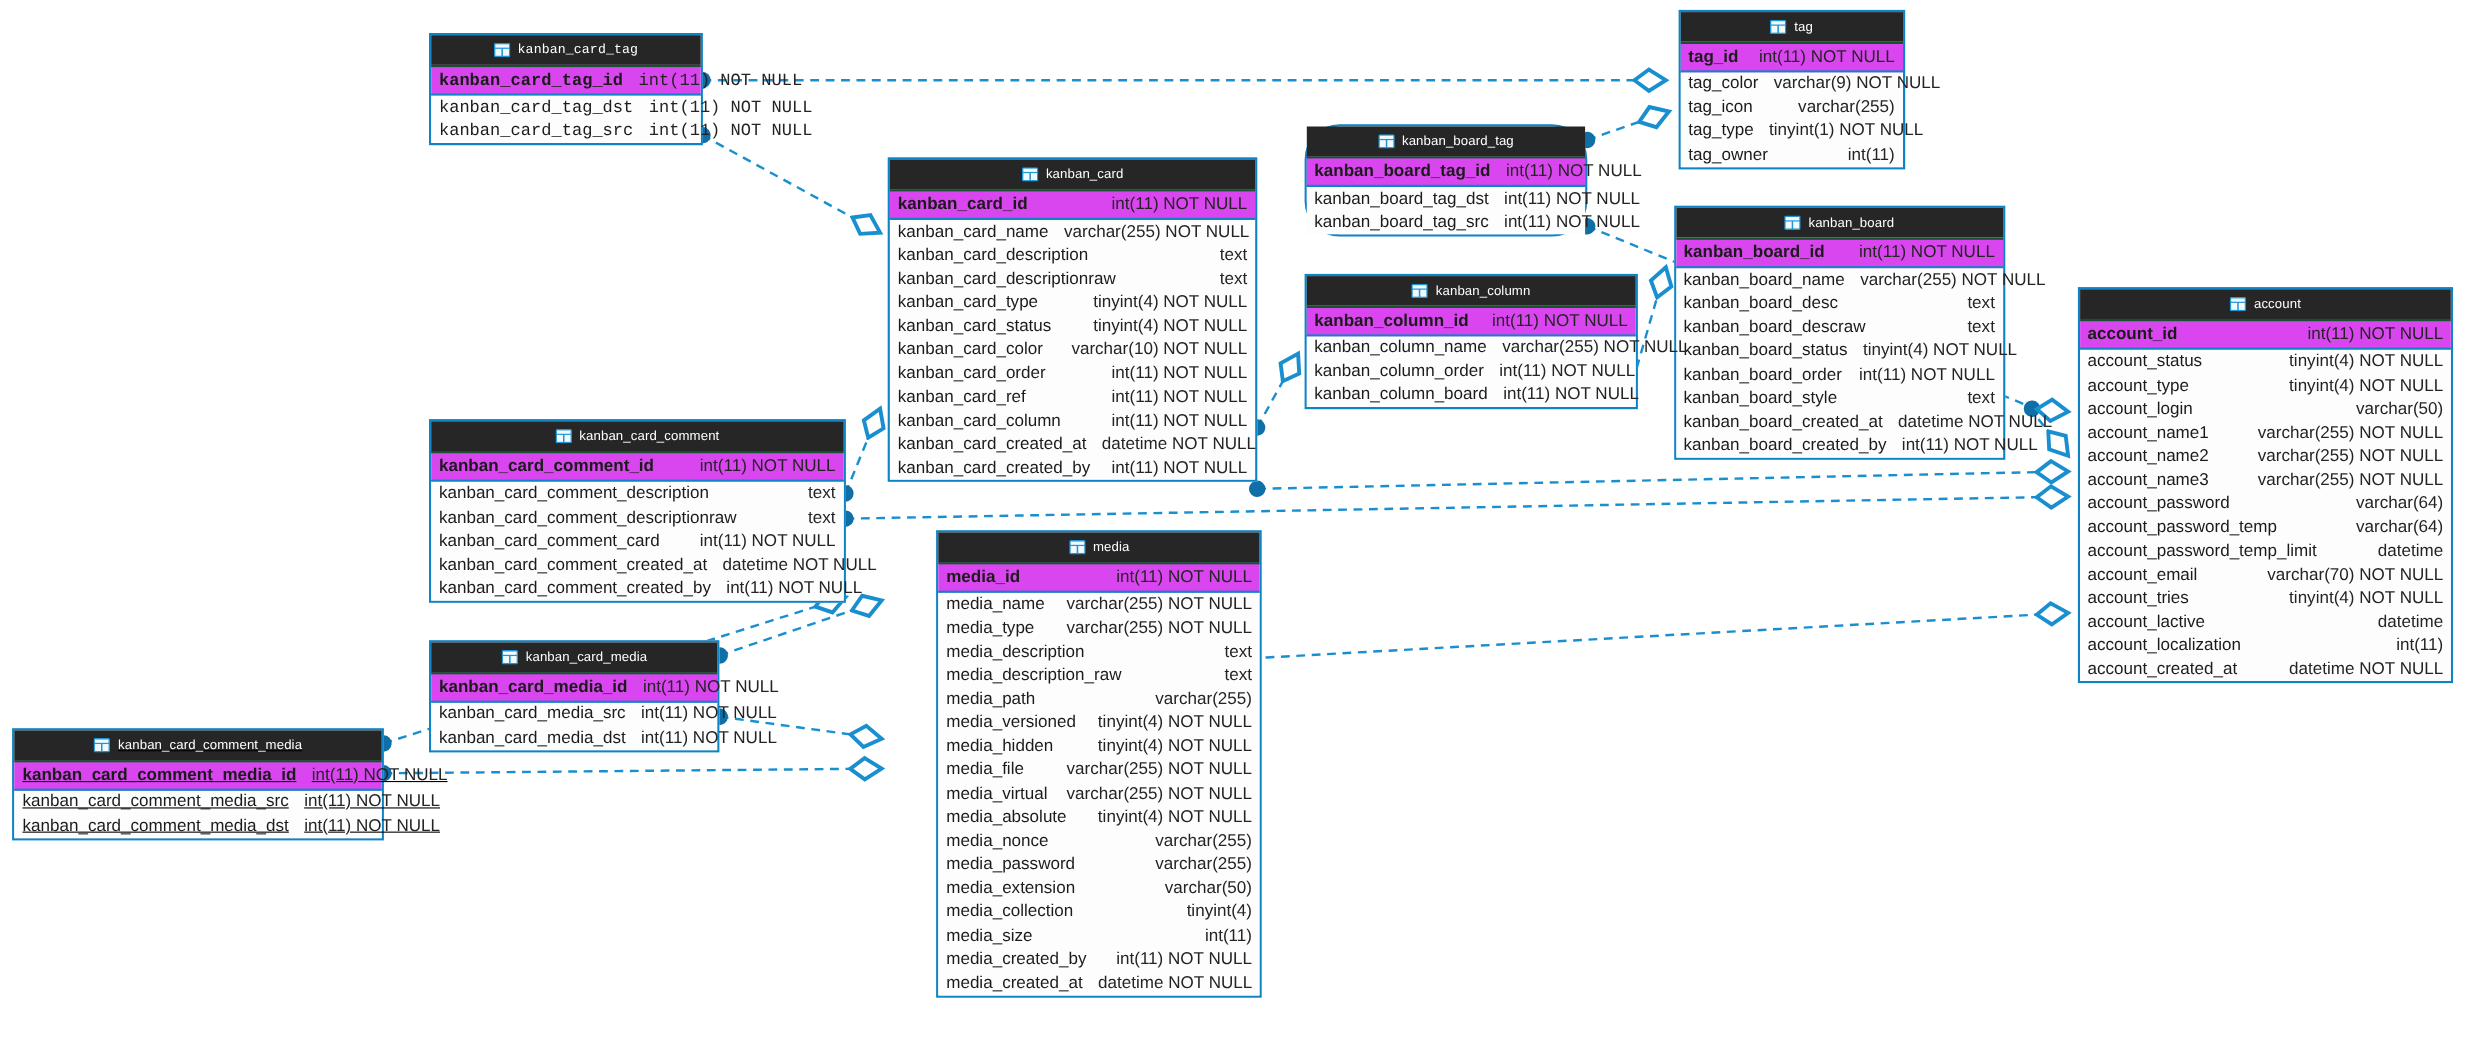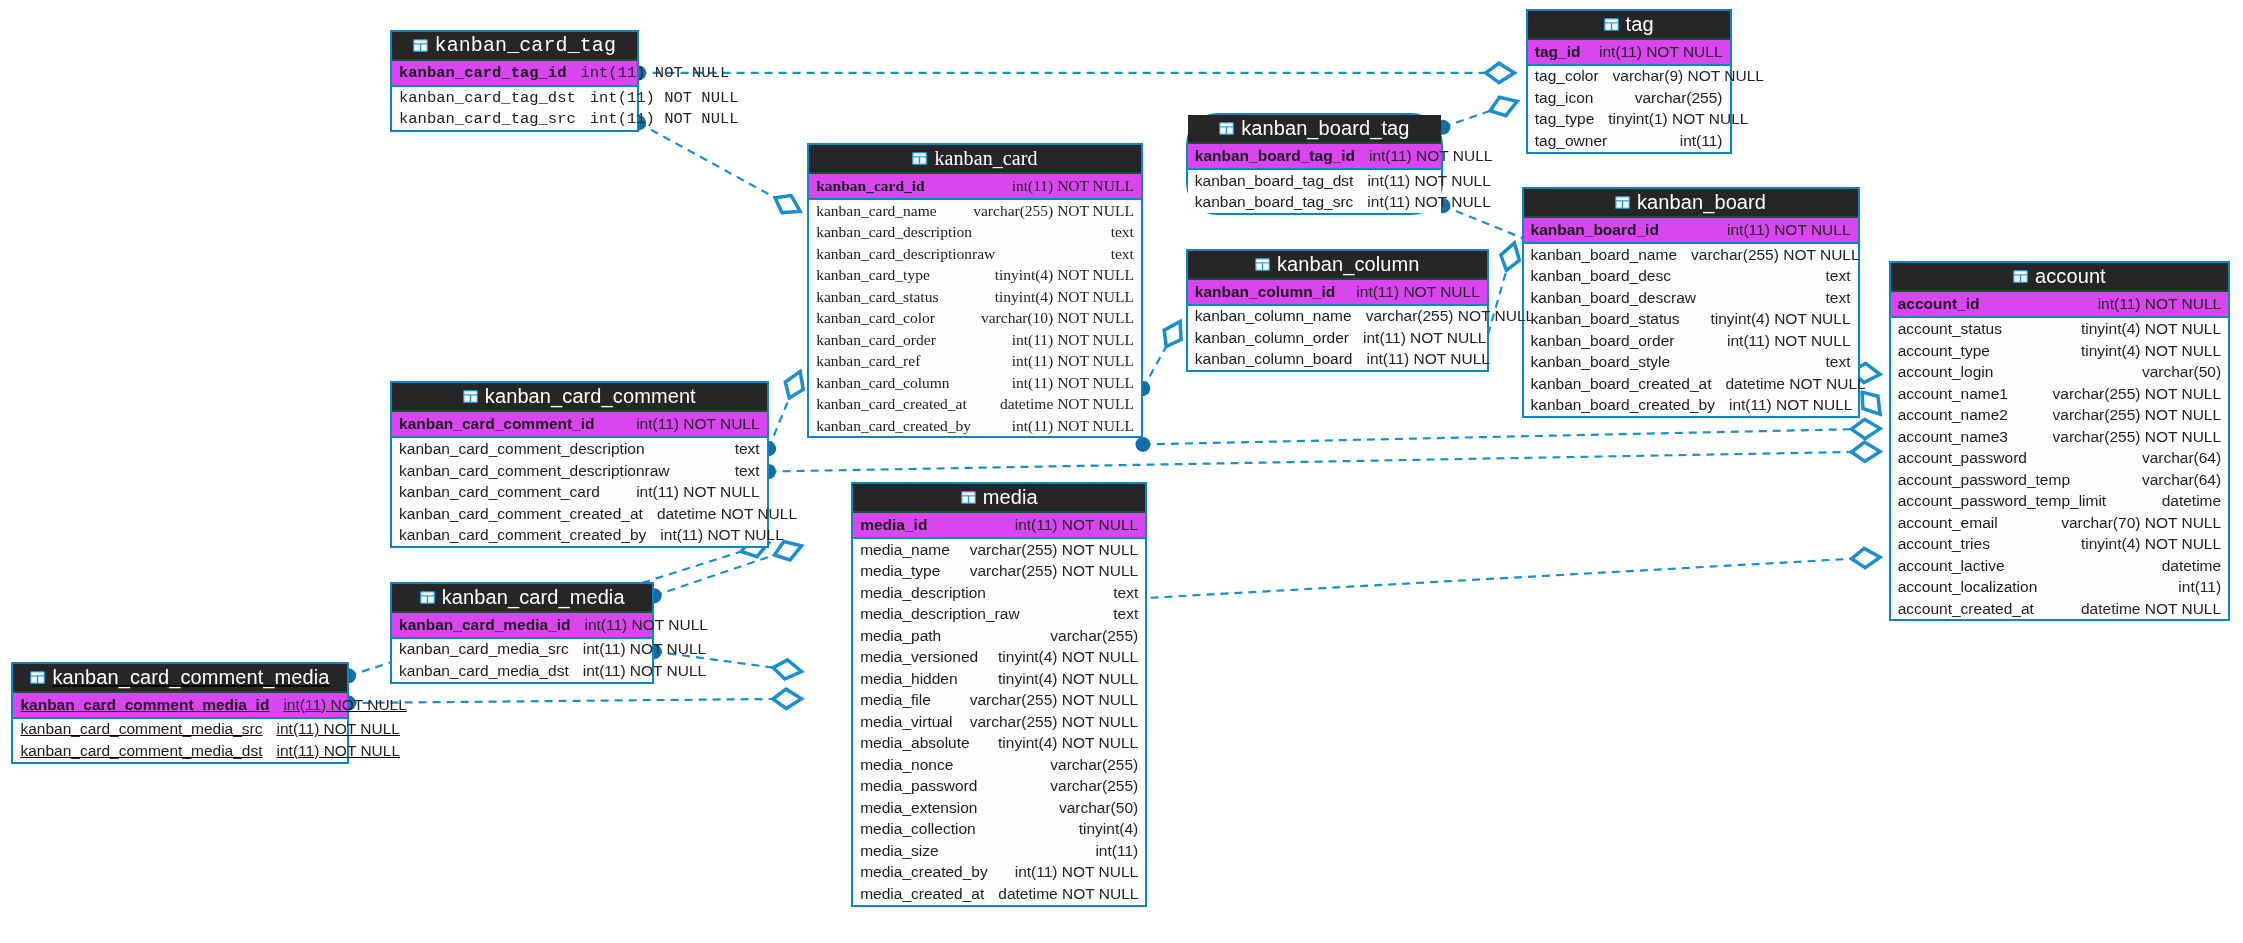--- a/index.html
+++ b/index.html
@@ -15,21 +15,21 @@
   .table{
     position:absolute;z-index:5;
     background:#ffffff;
     border:2px solid #0d84c4;
     box-sizing:border-box;
     box-shadow:0 0 0 0 rgba(0,0,0,0);
   }
   .tbl-header{
     background:#262626;
     color:#ffffff;
-    font-size:20px;
+    font-size:12px;
     height:27px;
     line-height:27px;
     text-align:center;
     white-space:nowrap;
     display:flex;align-items:center;justify-content:center;gap:7px;
     padding:0 8px;
     box-sizing:border-box;
   }
   .tbl-icon{display:inline-block;width:15px;height:13px;position:relative;flex:0 0 auto;}
   .tbl-icon svg{display:block;}
@@ -177,21 +177,21 @@
           <div class="row">
             <span class="col-name">kanban_board_tag_dst</span>
             <span class="col-type">int(11) NOT NULL</span>
           </div>
           <div class="row">
             <span class="col-name">kanban_board_tag_src</span>
             <span class="col-type">int(11) NOT NULL</span>
           </div>
         </div>
       </div>
-      <div class="table" style="left: 807.194px; top: 142.879px; width: 335.736px; font-family: Liberation Serif, serif;">
+      <div class="table" style="left: 807.194px; top: 142.879px; width: 335.736px;">
         <div class="tbl-header">
           <span class="tbl-icon">
             <svg width="15" height="13" viewBox="0 0 15 13" xmlns="http://www.w3.org/2000/svg">
               <rect x="0" y="0" width="15" height="13" rx="1.5" fill="#2196d6"></rect>
               <rect x="1.3" y="1.3" width="12.4" height="3" fill="#ffffff" opacity="0.95"></rect>
               <rect x="1.3" y="5.4" width="5.5" height="6.3" fill="#ffffff" opacity="0.95"></rect>
               <rect x="8.2" y="5.4" width="5.5" height="6.3" fill="#ffffff" opacity="0.95"></rect>
             </svg>
           </span>
           <span class="tbl-title">kanban_card</span>
@@ -242,21 +242,21 @@
           <div class="row">
             <span class="col-name">kanban_card_created_at</span>
             <span class="col-type">datetime NOT NULL</span>
           </div>
           <div class="row">
             <span class="col-name">kanban_card_created_by</span>
             <span class="col-type">int(11) NOT NULL</span>
           </div>
         </div>
       </div>
-      <div class="table" style="left: 1521.53px; top: 187.171px; width: 338px;">
+      <div class="table" style="left: 1521.53px; top: 187.171px; width: 301px;">
         <div class="tbl-header">
           <span class="tbl-icon">
             <svg width="15" height="13" viewBox="0 0 15 13" xmlns="http://www.w3.org/2000/svg">
               <rect x="0" y="0" width="15" height="13" rx="1.5" fill="#2196d6"></rect>
               <rect x="1.3" y="1.3" width="12.4" height="3" fill="#ffffff" opacity="0.95"></rect>
               <rect x="1.3" y="5.4" width="5.5" height="6.3" fill="#ffffff" opacity="0.95"></rect>
               <rect x="8.2" y="5.4" width="5.5" height="6.3" fill="#ffffff" opacity="0.95"></rect>
             </svg>
           </span>
           <span class="tbl-title">kanban_board</span>

